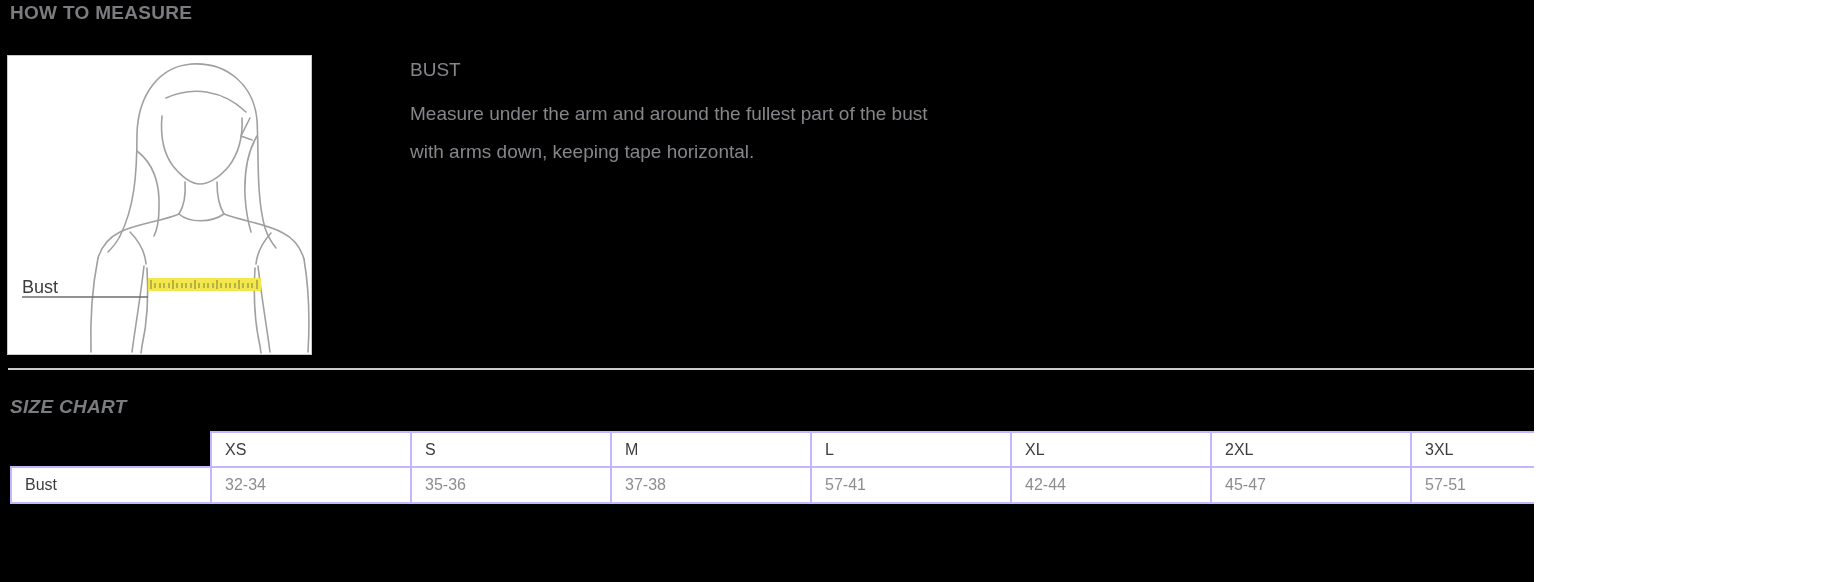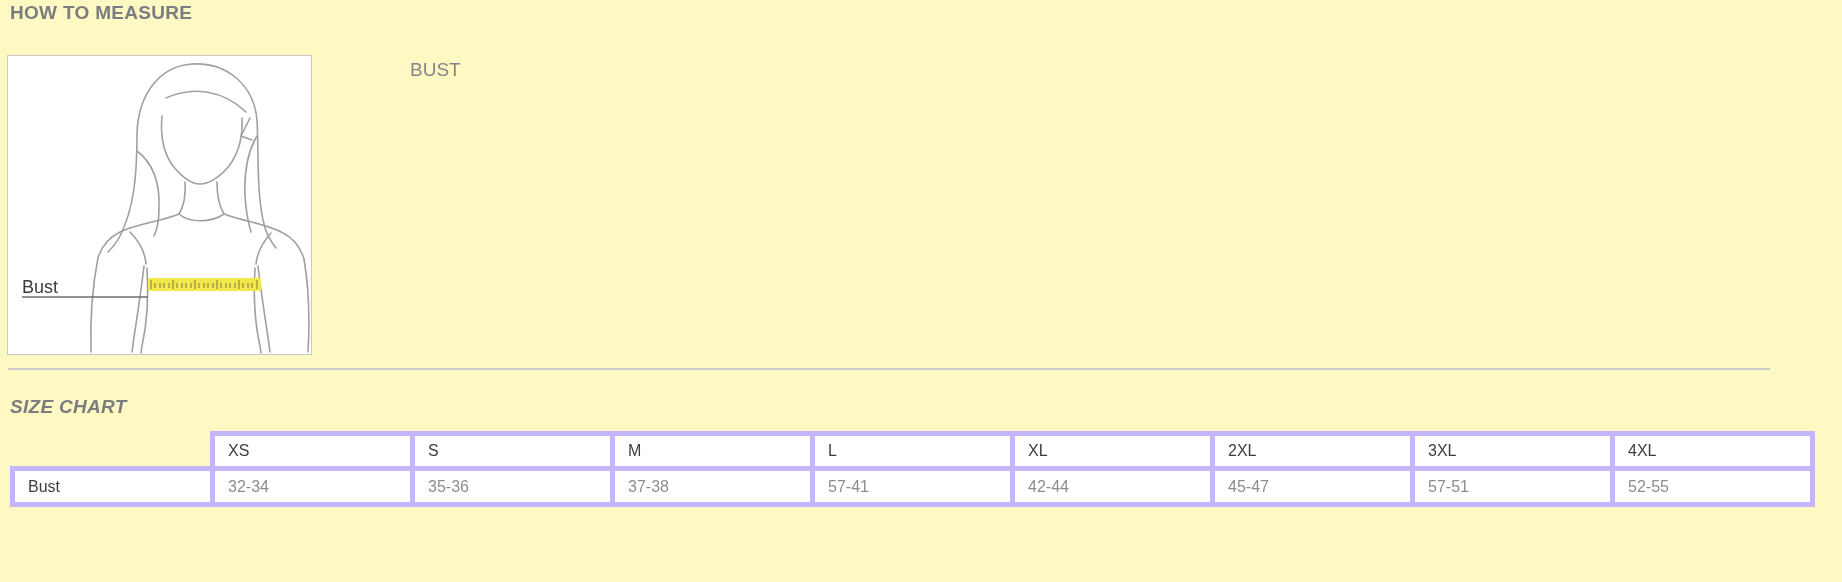--- a/index.html
+++ b/index.html
@@ -1,21 +1,21 @@
 <!DOCTYPE html>
 <html><head>
 <meta charset="utf-8">
 <style>
   * { margin:0; padding:0; box-sizing:border-box; }
   html,body { background:#ffffff; }
   body { font-family:"Liberation Sans", sans-serif; }
   .page {
     position:relative;
-    width:1842px; height:582px;
-    background:#fef9c3;
+    width:1534px; height:582px;
+    background:#000000;
     overflow:hidden;
   }
   .section-heading {
     position:absolute;
     font-size:19px; font-weight:bold;
     color:#7b7c7f;
     letter-spacing:0.3px;
   }
   #heading-how-to-measure { left:10px; top:2px; }
   #heading-size-chart { left:10px; top:396px;font-style:italic; }
@@ -59,21 +59,21 @@
     position:absolute;
     left:10px; top:431px;
     width:1802px;
     border-collapse:collapse;
     table-layout:fixed;
     font-size:16px;
   }
   table.size-chart col { width:200px; }
   table.size-chart th,
   table.size-chart td {
-    border:5px solid #c4b5fd;
+    border:2px solid #c4b5fd;
     text-align:left;
     font-weight:normal;
     padding:0 0 0 13px;
     height:35px;
     vertical-align:middle;
     background:#ffffff;
     white-space:nowrap;
     overflow:hidden;
   }
   table.size-chart th.corner-empty {
@@ -123,20 +123,22 @@
 
       <rect x="140" y="222" width="113" height="13" fill="#f2e84b"></rect>
       <path stroke="#7e7a45" stroke-width="1" fill="none" d="M143,224 v9 M147,227 v5 M152,227 v5 M156,227 v5 M161,227 v5 M165,224 v9 M169,227 v5 M174,227 v5 M178,227 v5 M183,227 v5 M187,224 v9 M191,227 v5 M196,227 v5 M200,227 v5 M205,227 v5 M209,224 v9 M213,227 v5 M218,227 v5 M222,227 v5 M227,227 v5 M231,224 v9 M235,227 v5 M240,227 v5 M244,227 v5 M249,224 v9"></path>
 
       <text x="14" y="237" font-size="18" fill="#3c3c3c" font-family="Liberation Sans, sans-serif">Bust</text>
       <path d="M14,241 H140" stroke="#6e6e6e" stroke-width="1.5"></path>
     </svg>
   </div>
 
   <div class="measure-title">BUST</div>
+  <div class="measure-line1">Measure under the arm and around the fullest part of the bust</div>
+  <div class="measure-line2">with arms down, keeping tape horizontal.</div>
 
   <div class="divider"></div>
 
   <div class="section-heading" id="heading-size-chart">SIZE CHART</div>
 
   <table class="size-chart">
     <colgroup>
       <col>
         <col>
         <col>

